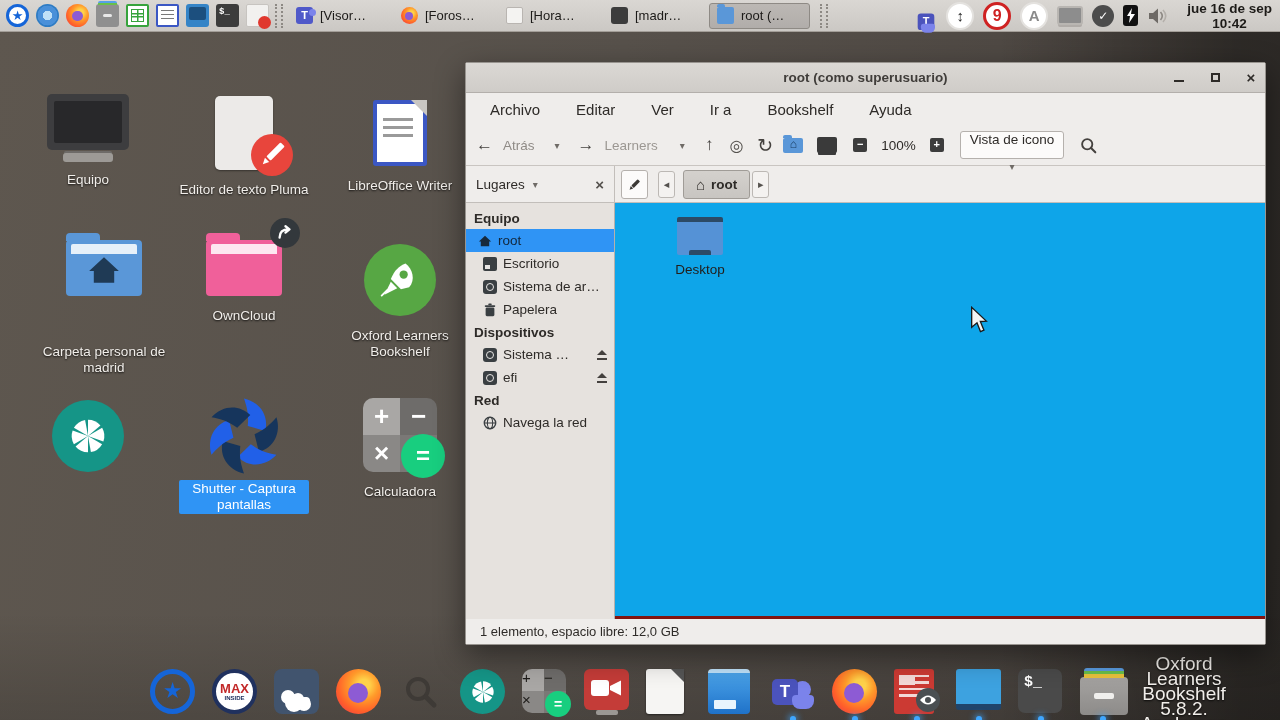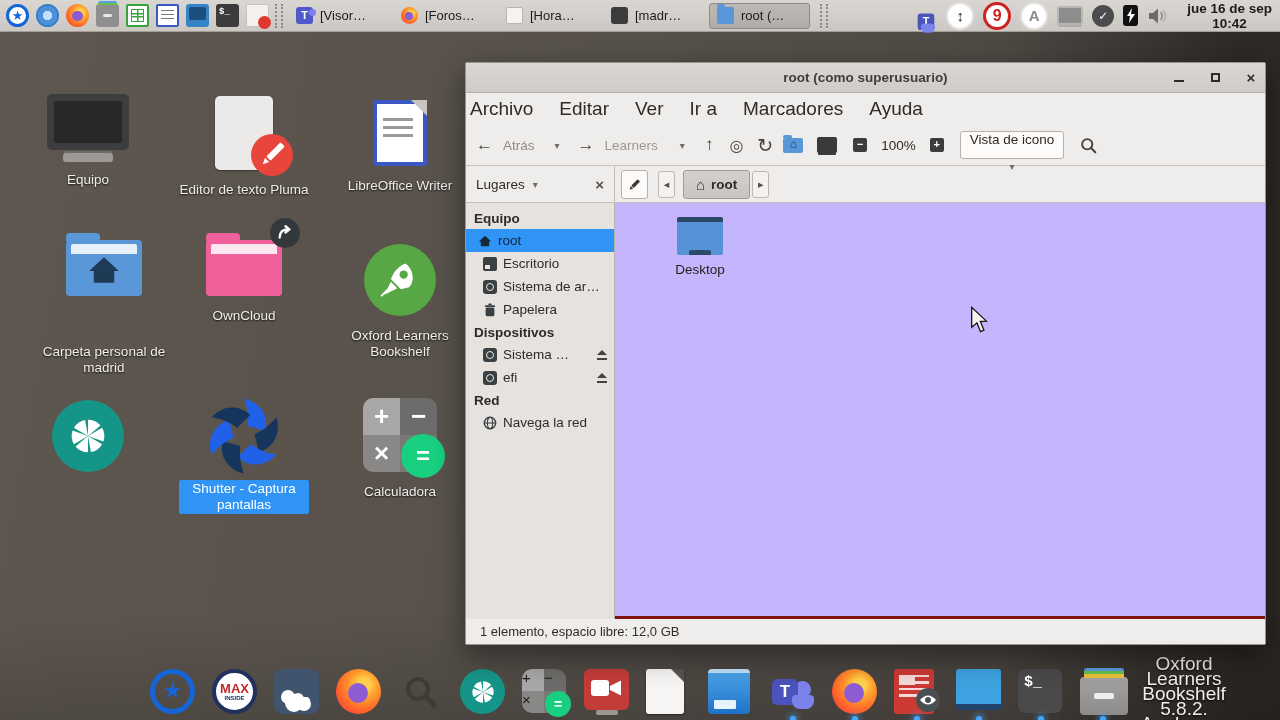--- a/index.html
+++ b/index.html
@@ -194,22 +194,22 @@
     background:#efedeb; border:1px solid #98948f; border-radius:2px;
     box-shadow:0 10px 30px rgba(0,0,0,.45); display:flex; flex-direction:column; z-index:40; }
   #titlebar { height:30px; background:linear-gradient(#dbd8d4,#cfccc8); border-bottom:1px solid #b3afab;
     display:flex; align-items:center; position:relative; flex:none; }
   #title { position:absolute; left:0; right:0; text-align:center; font-size:13.5px; font-weight:bold; color:#403d3a; }
   .winctl { position:absolute; top:0; right:6px; height:100%; display:flex; align-items:center; gap:20px; }
   .wbtn { width:16px; height:16px; display:flex; align-items:center; justify-content:center; color:#2e2b28; }
   .wbtn .bar { width:10px; height:2.5px; background:#2e2b28; margin-top:7px; }
   .wbtn .box { width:9px; height:9px; border:2px solid #2e2b28; }
   .wbtn.close { font-size:15px; font-weight:bold; }
-  #menubar { height:32px; display:flex; align-items:center; gap:26px; padding:0 4px;
-    font-size:19px; color:#2e2b28; flex:none; }
+  #menubar { height:32px; display:flex; align-items:center; gap:36px; padding:0 24px;
+    font-size:15px; color:#2e2b28; flex:none; }
   #toolbar { height:41px; display:flex; align-items:center; gap:10px; padding:0 10px;
     border-bottom:1px solid #c9c5c1; flex:none; font-size:13.5px; }
   .tb-arrow { font-size:17px; color:#44413e; }
   .tb-arrow.dis, .tb-label.dis { color:#9b9792; }
   .tb-label { color:#8f8b86; }
   .tb-dd { font-size:10px; color:#6f6b66; }
   .tb-glyph { font-size:16px; color:#55524e; }
   .tb-home { width:20px; height:15px; background:#5a97d8; border-radius:2px; position:relative; }
   .tb-home::before { content:""; position:absolute; top:-3px; left:0; width:9px; height:3px;
     background:#5a97d8; border-radius:2px 2px 0 0; }
@@ -239,21 +239,21 @@
   .sb-eject { margin-left:auto; width:12px; height:10px; position:relative; }
   .sb-eject::before { content:""; position:absolute; left:1px; top:0;
     border-left:5px solid transparent; border-right:5px solid transparent; border-bottom:5px solid #44413e; }
   .sb-eject::after { content:""; position:absolute; left:1px; bottom:0; width:10px; height:2px; background:#44413e; }
   .sbi { width:14px; height:14px; flex:none; position:relative; }
   .sbi-desktop { background:#3a3f42; border-radius:2px; }
   .sbi-desktop::after { content:""; position:absolute; left:2px; bottom:2px; width:5px; height:4px; background:#e8e6e4; }
   .sbi-disk { background:#3a3f42; border-radius:3px; }
   .sbi-disk::after { content:""; position:absolute; left:50%; top:50%; transform:translate(-50%,-50%);
     width:6px; height:6px; border-radius:50%; border:1.5px solid #e8e6e4; }
-  #pane { flex:1; background:#c4b5fd; position:relative; border-bottom:3px solid #821410; min-width:0; }
+  #pane { flex:1; background:#0ea5e9; position:relative; border-bottom:3px solid #821410; min-width:0; }
   .pane-item { position:absolute; left:40px; top:14px; width:90px; display:flex; flex-direction:column; align-items:center; }
   .pane-folder { width:46px; height:38px; background:#5592d6; border-radius:2px;
     border-top:5px solid #2c4a66; position:relative; }
   .pane-folder::after { content:""; position:absolute; left:50%; bottom:0; transform:translateX(-50%);
     width:22px; height:5px; background:#2c4a66; border-radius:2px 2px 0 0; }
   .pane-label { margin-top:7px; font-size:13.5px; color:#231d19; }
   #statusbar { height:25px; background:#efedeb; display:flex; align-items:center; padding:0 14px;
     font-size:13px; color:#2e2b28; flex:none; }
 
   #cursor { position:absolute; left:968px; top:306px; z-index:99; }
@@ -528,21 +528,21 @@
           <span class="box"></span>
         </div>
       <div class="wbtn close">×</div>
     </div>
   </div>
   <div id="menubar">
     <span>Archivo</span>
     <span>Editar</span>
     <span>Ver</span>
     <span>Ir a</span>
-    <span>Marcadores</span>
+    <span>Bookshelf</span>
     <span>Ayuda</span>
   </div>
   <div id="toolbar">
     <span class="tb-arrow">←</span>
     <span class="tb-label">Atrás</span>
     <span class="tb-dd" style="margin:0 8px 0 10px;">▾</span>
     <span class="tb-arrow">→</span>
     <span class="tb-label dis">Learners</span>
     <span class="tb-dd" style="margin:0 10px 0 12px;">▾</span>
     <span class="tb-arrow">↑</span>

